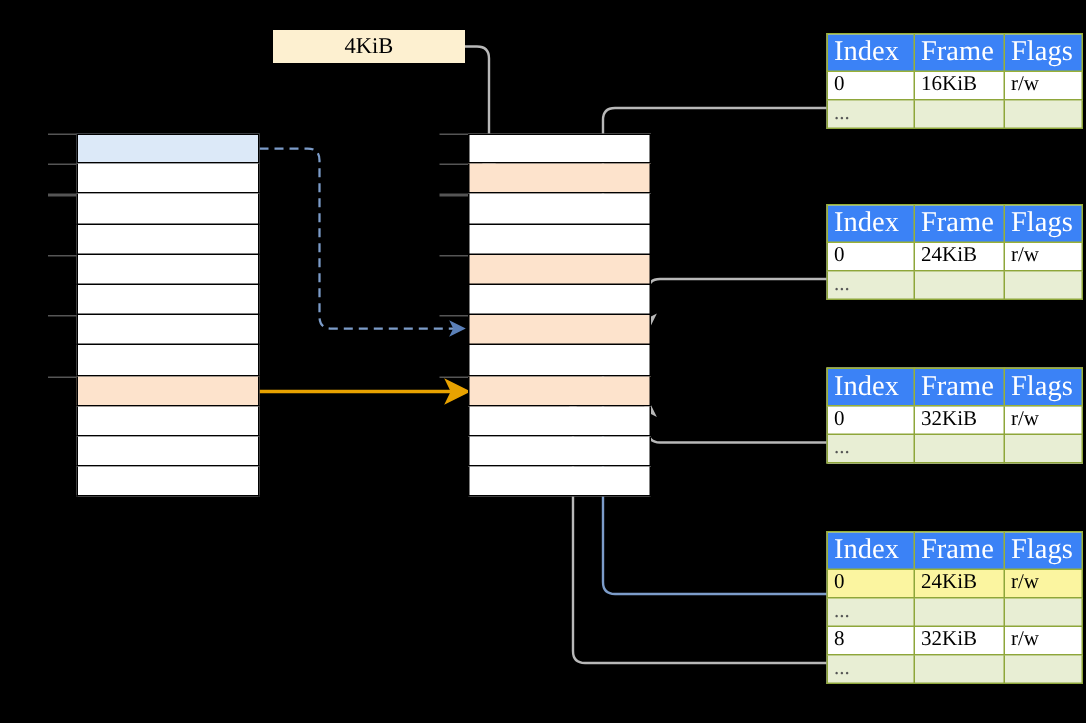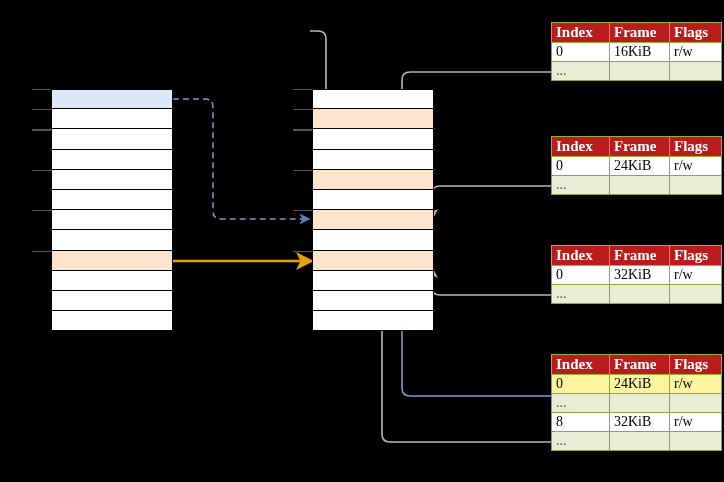--- a/index.html
+++ b/index.html
@@ -42,22 +42,22 @@
   table.pt th,table.pt td{
     border:1px solid #8ea63a;
     padding:1px 4px;
     text-align:left;
     font-weight:normal;
     white-space:nowrap;
     height:19px;
     box-sizing:border-box;
   }
   table.pt th{
-    background:#b91c1c;color:#fff;
-    font-weight:bold;font-size:15px;
+    background:#3b82f6;color:#fff;
+    font-weight:normal;font-size:19px;
     border-color:#9ab135;
   }
   table.pt td{background:#fff;color:#000;}
   table.pt tr.ellipsis td{background:#e8eed4;color:#555;}
   table.pt td.hl{background:#fbf5a0;}
   .c-index{width:58px;}
   .c-frame{width:60px;}
   .c-flags{width:52px;}
 </style>
 </head>
@@ -104,20 +104,21 @@
 
     <g>
       <path d="M173,99 L205,99 Q213,99 213,107 L213,211 Q213,219 221,219 L305,219" fill="none" stroke="#7c9cc9" stroke-width="1.5" stroke-dasharray="6,4" marker-end="url(#mBlue)"></path>
     </g>
 
     <g>
       <path d="M173,261 L305,261" fill="none" stroke="#e8a200" stroke-width="2.4" marker-end="url(#mOrange)"></path>
     </g>
   </svg>
 
+  <div class="labelbox" style="left:182px;top:20px;width:128px;height:22px;">4KiB</div>
 
   <div class="stack" id="left-stack" style="left:51px;top:89px;width:122px;">
       <div class="cell blue" style="height: 20.2px;"></div>
       <div class="cell" style="height: 20.2px;"></div>
       <div class="cell" style="height: 20.2px;"></div>
       <div class="cell" style="height: 20.2px;"></div>
       <div class="cell" style="height: 20.2px;"></div>
       <div class="cell" style="height: 20.2px;"></div>
       <div class="cell" style="height: 20.2px;"></div>
       <div class="cell" style="height: 20.2px;"></div>

